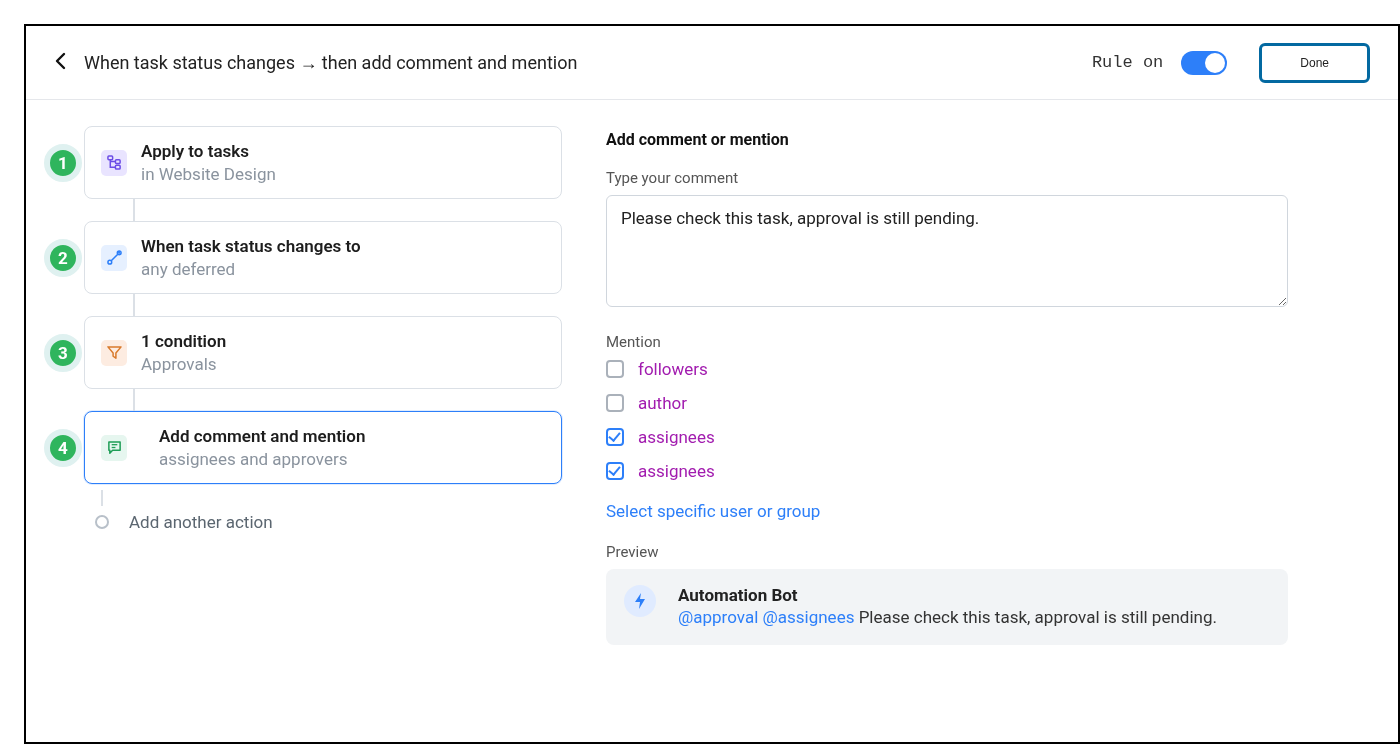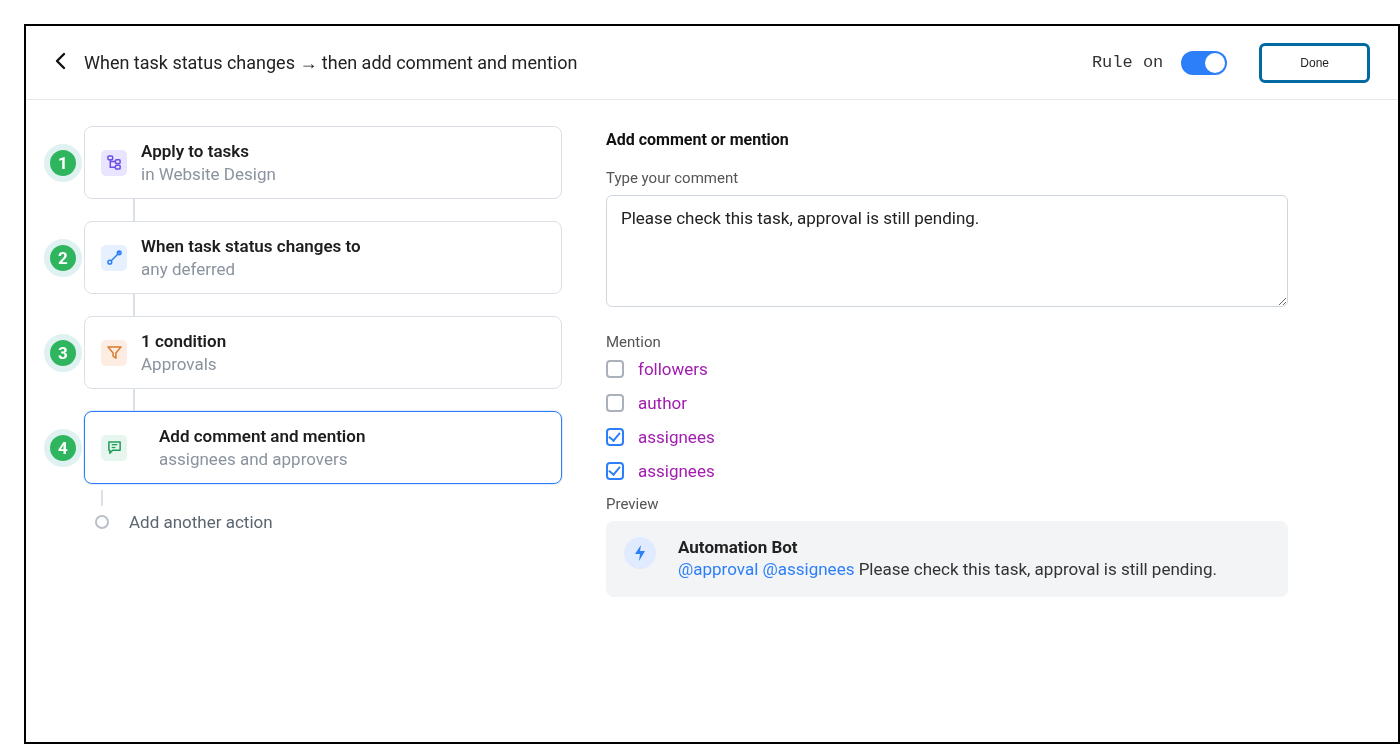--- a/index.html
+++ b/index.html
@@ -358,20 +358,21 @@
           <div class="checkbox-row">
             <div class="cb checked"></div>
             <span>assignees</span>
           </div>
           <div class="checkbox-row">
             <div class="cb checked"></div>
             <span>assignees</span>
           </div>
         </div>
 
+      <div class="link-blue">Select specific user or group</div>
 
       <div class="field-label">Preview</div>
       <div class="preview-box">
         <div class="bot-icon">
           <svg width="14" height="18" viewBox="0 0 14 18">
               <path d="M8 1 L2 10 H7 L6 17 L12 7 H7 Z" fill="#2d7ff9"></path>
             </svg>
         </div>
         <div>
           <div class="preview-name">Automation Bot</div>

